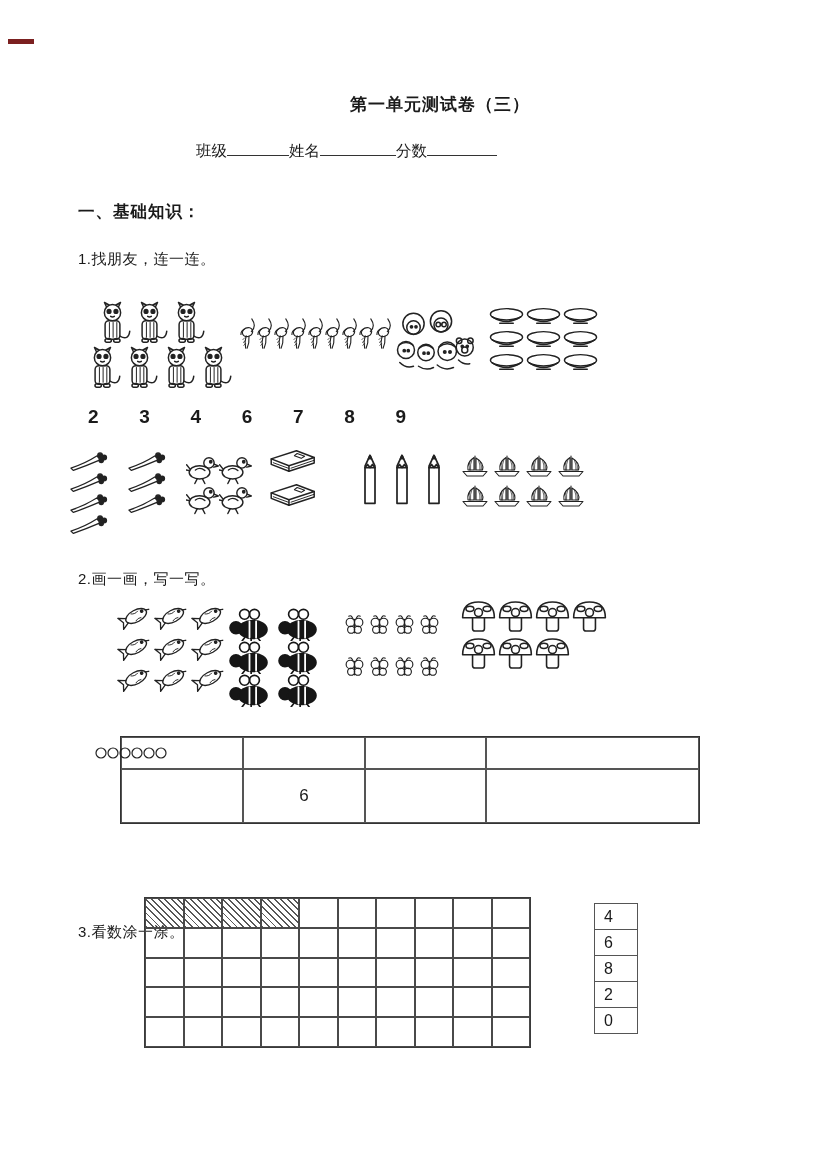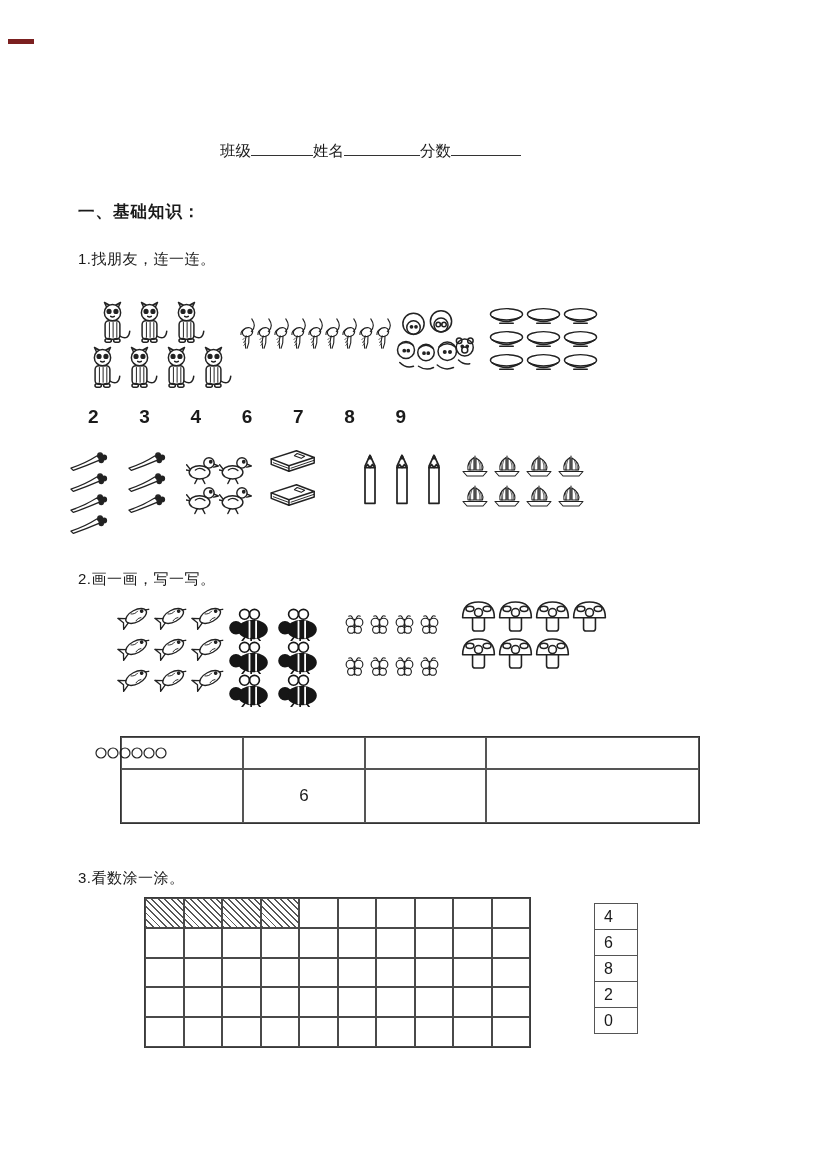--- a/index.html
+++ b/index.html
@@ -1,28 +1,28 @@
 <!DOCTYPE html>
 <html><head>
 <meta charset="utf-8">
 <style>
   html,body{margin:0;padding:0;background:#fff;}
   body{font-family:"Liberation Sans","DejaVu Sans",sans-serif;color:#1a1a1a;}
   #page{position:relative;width:826px;height:1169px;background:#fff;overflow:hidden;}
   .abs{position:absolute;}
   #red-mark{left:8px;top:39px;width:26px;height:5px;background:#7b2020;}
   #title{left:90px;top:93px;width:700px;text-align:center;font-size:17px;font-weight:bold;letter-spacing:1px;}
-  #head-fields{left:196px;top:141px;font-size:15.5px;white-space:nowrap;margin-left:24px;}
+  #head-fields{left:196px;top:141px;font-size:15.5px;white-space:nowrap;}
   .blank{display:inline-block;height:14px;border-bottom:1.2px solid #333;vertical-align:baseline;}
   .b1{width:62px}.b2{width:76px}.b3{width:70px}
   #sec1-heading{left:78px;top:201px;font-size:16.5px;font-weight:bold;letter-spacing:1px;}
   .qlabel{font-size:15px;letter-spacing:0.5px;}
   #q1-label{left:78px;top:250px;}
   #q2-label{left:78px;top:570px;}
-  #q3-label{left:78px;top:840px;margin-top:29px;}
+  #q3-label{left:78px;top:894px;margin-top:29px;}
   
   .group{position:absolute;}
   .g-row{display:flex;align-items:flex-end;}
   .item{display:block;flex:0 0 auto;}
   svg{stroke-linecap:round;stroke-linejoin:round;}
   .g-cats .item{width:37px;height:45px;}
   .g-cats .g-row:first-child{padding-left:10px;}
   .g-shrimps .item{width:17px;height:64px;}
   .g-children .item{width:80px;height:90px;}
   .g-bowls .item{width:37px;height:23px;}
@@ -210,20 +210,21 @@
     </symbol>
     <symbol id="sym-bead" viewBox="0 0 12 12">
       <circle cx="6" cy="6" r="5" fill="none" stroke="#222" stroke-width="1.2"></circle>
     </symbol>
   </defs>
 </svg>
 
 <div id="page">
   <div class="abs" id="red-mark"></div>
 
+  <div class="abs" id="title">第一单元测试卷（三）</div>
 
   <div class="abs" id="head-fields">
     <span>班级</span><span class="blank b1"></span><span>姓名</span><span class="blank b2"></span><span>分数</span><span class="blank b3"></span>
   </div>
 
   <div class="abs" id="sec1-heading">一、基础知识：</div>
 
   <div class="abs qlabel" id="q1-label">1.找朋友，连一连。</div>
 
   <div class="group g-cats" style="left:84px;top:300px;">

